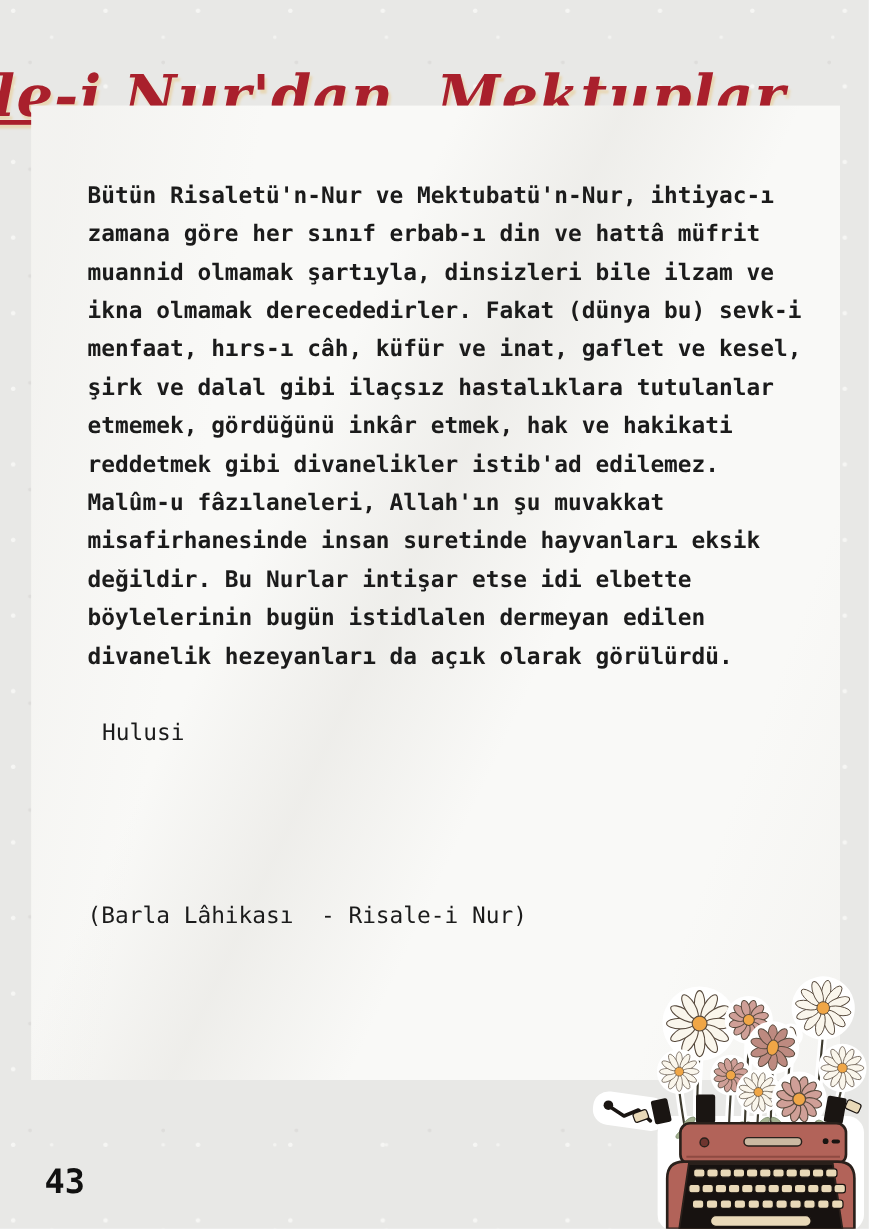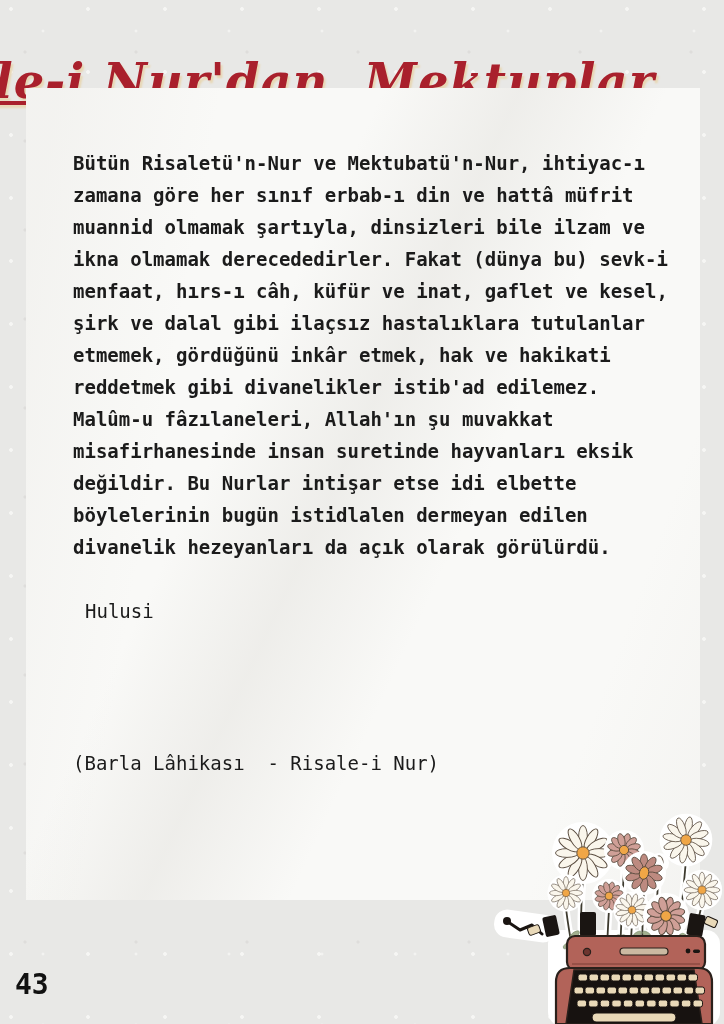--- a/index.html
+++ b/index.html
@@ -76,21 +76,21 @@
   }
   .source{
     margin-top:120px;
     white-space:pre;
     font-size:19px;
     line-height:32px;
     color:var(--text);
   }
   .pagenum{
     position:absolute;
-    left:15px; top:968px;
+    left:37px; top:968px;
     font-size:28px;
     font-weight:700;
     color:#111;
   }
   .illustration{
     position:absolute;
     left:492px; top:818px;
     width:232px; height:206px;
   }
   .illustration svg{overflow:visible;display:block;}

